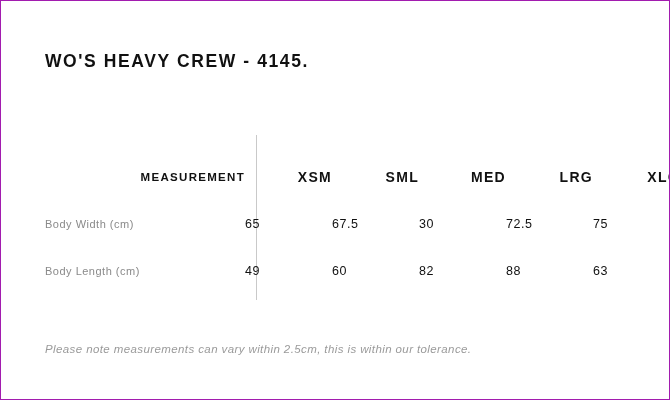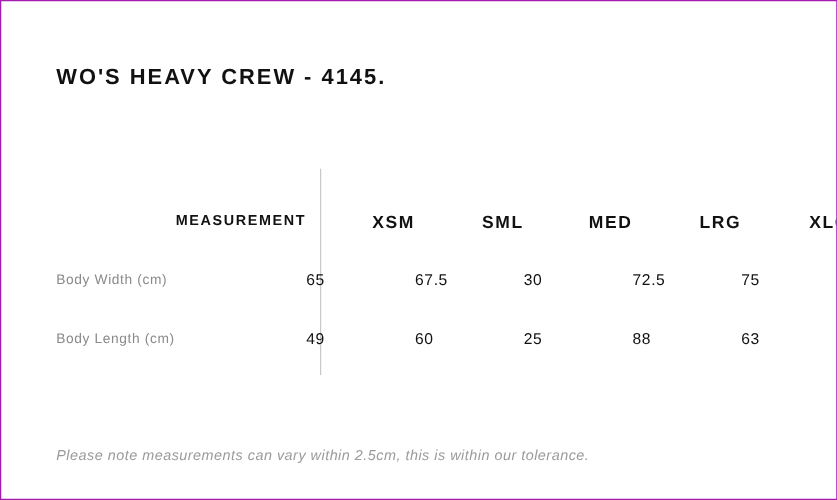--- a/index.html
+++ b/index.html
@@ -84,21 +84,21 @@
     position: absolute;
     left: 211px;
     top: 134px;
     width: 1px;
     height: 165px;
     background: #c9c9c9;
   }
   .note {
     position: absolute;
     left: 0;
-    top: 358px;
+    top: 342px;
     font-size: 11.5px;
     font-style: italic;
     letter-spacing: 0.4px;
     color: #9a9a9a;
     white-space: nowrap;
   }
 </style>
 </head>
 <body>
 
@@ -126,21 +126,21 @@
           <td class="row-value">65</td>
           <td class="row-value">67.5</td>
           <td class="row-value">30</td>
           <td class="row-value">72.5</td>
           <td class="row-value">75</td>
         </tr>
         <tr>
           <td class="row-label">Body Length (cm)</td>
           <td class="row-value">49</td>
           <td class="row-value">60</td>
-          <td class="row-value">25</td>
+          <td class="row-value">82</td>
           <td class="row-value">88</td>
           <td class="row-value">63</td>
         </tr>
       </tbody>
     </table>
 
     <div class="note">Please note measurements can vary within 2.5cm, this is within our tolerance.</div>
 
   </div>
 </div>

